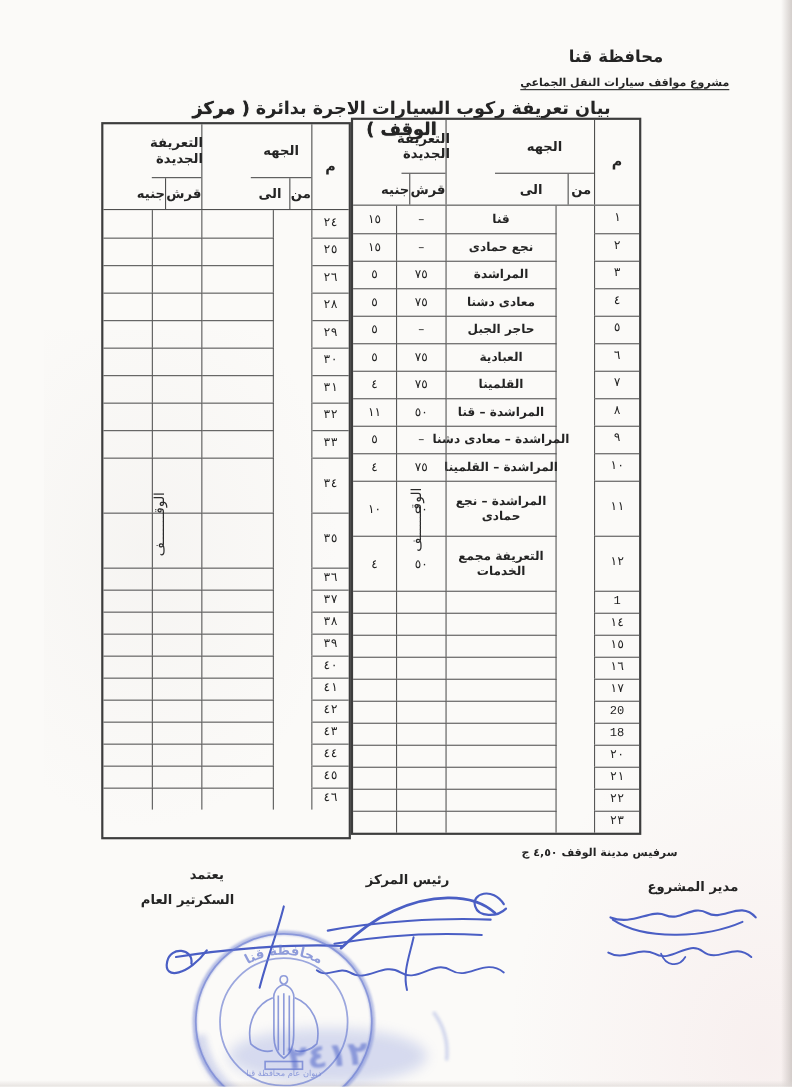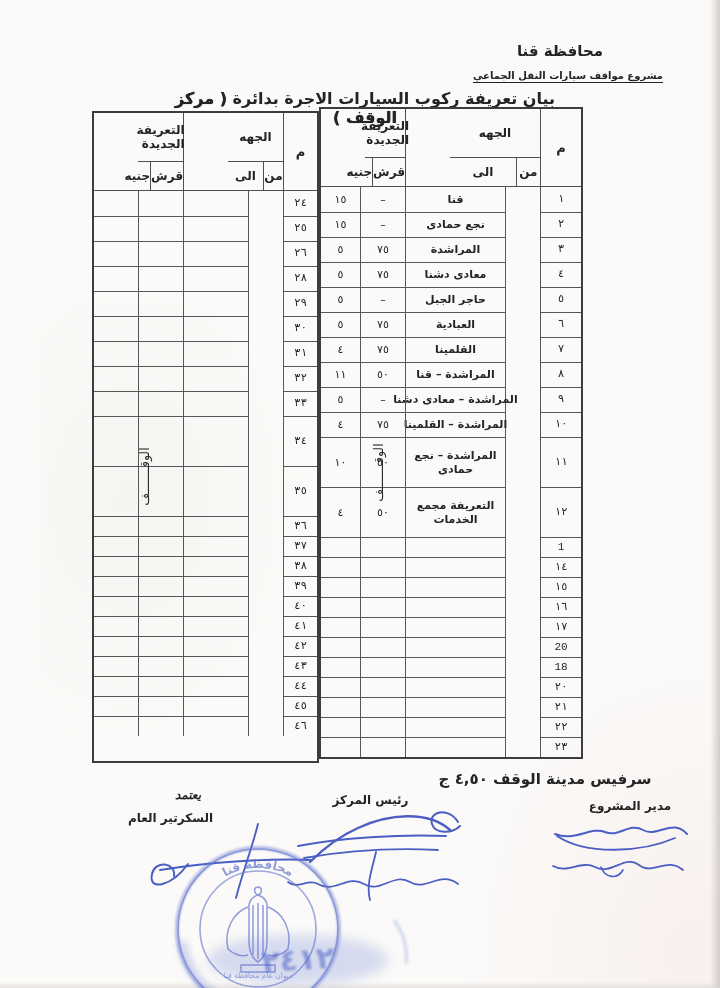--- a/index.html
+++ b/index.html
@@ -53,25 +53,25 @@
   .t-left .c-no{width:33px;} .t-left .c-spacer{width:35px;}
   .t-left .c-to{width:65px;} .t-left .c-pia{width:45px;} .t-left .c-pou{width:45px;}
   .c-to{white-space:nowrap;padding:0 2px;text-align:center;font-weight:bold;}
   .r-l .c-to{white-space:normal;}
   .from-overlay{position:absolute;top:78px;height:570px;display:flex;align-items:center;
                 justify-content:center;pointer-events:none;}
   .t-right .from-overlay{inset-inline-end:40px;width:35px;}
   .t-left  .from-overlay{inset-inline-end:33px;width:35px;}
   .vert{transform:rotate(-90deg);white-space:nowrap;font-size:12.5px;color:#2b2b2b;}
   
-  .service{left:425px;top:770px;width:240px;text-align:center;font-size:15px;font-weight:bold;direction:rtl;}
+  .service{left:425px;top:770px;width:240px;text-align:center;font-size:10px;font-weight:bold;direction:rtl;}
   .lbl{font-size:12px;font-weight:bold;direction:rtl;text-align:center;}
   .l-pm{left:575px;top:799px;width:110px;}
   .l-ch{left:318px;top:793px;width:105px;}
-  .l-ap{left:158px;top:788px;width:60px;font-style:italic;}
+  .l-ap{left:158px;top:788px;width:60px;}
   .l-sg{left:118px;top:811px;width:105px;}
   .sig path{fill:none;stroke:#4a5ec4;stroke-linecap:round;stroke-linejoin:round;}
   .stamp-wrap{left:168px;top:841px;width:180px;height:147px;overflow:hidden;}
   .smudge-wrap{left:198px;top:918px;width:215px;height:70px;overflow:hidden;}
 </style>
 </head>
 <body>
 
 <div class="abs scan-blotch"></div>
 <div class="abs scan-tint"></div>

